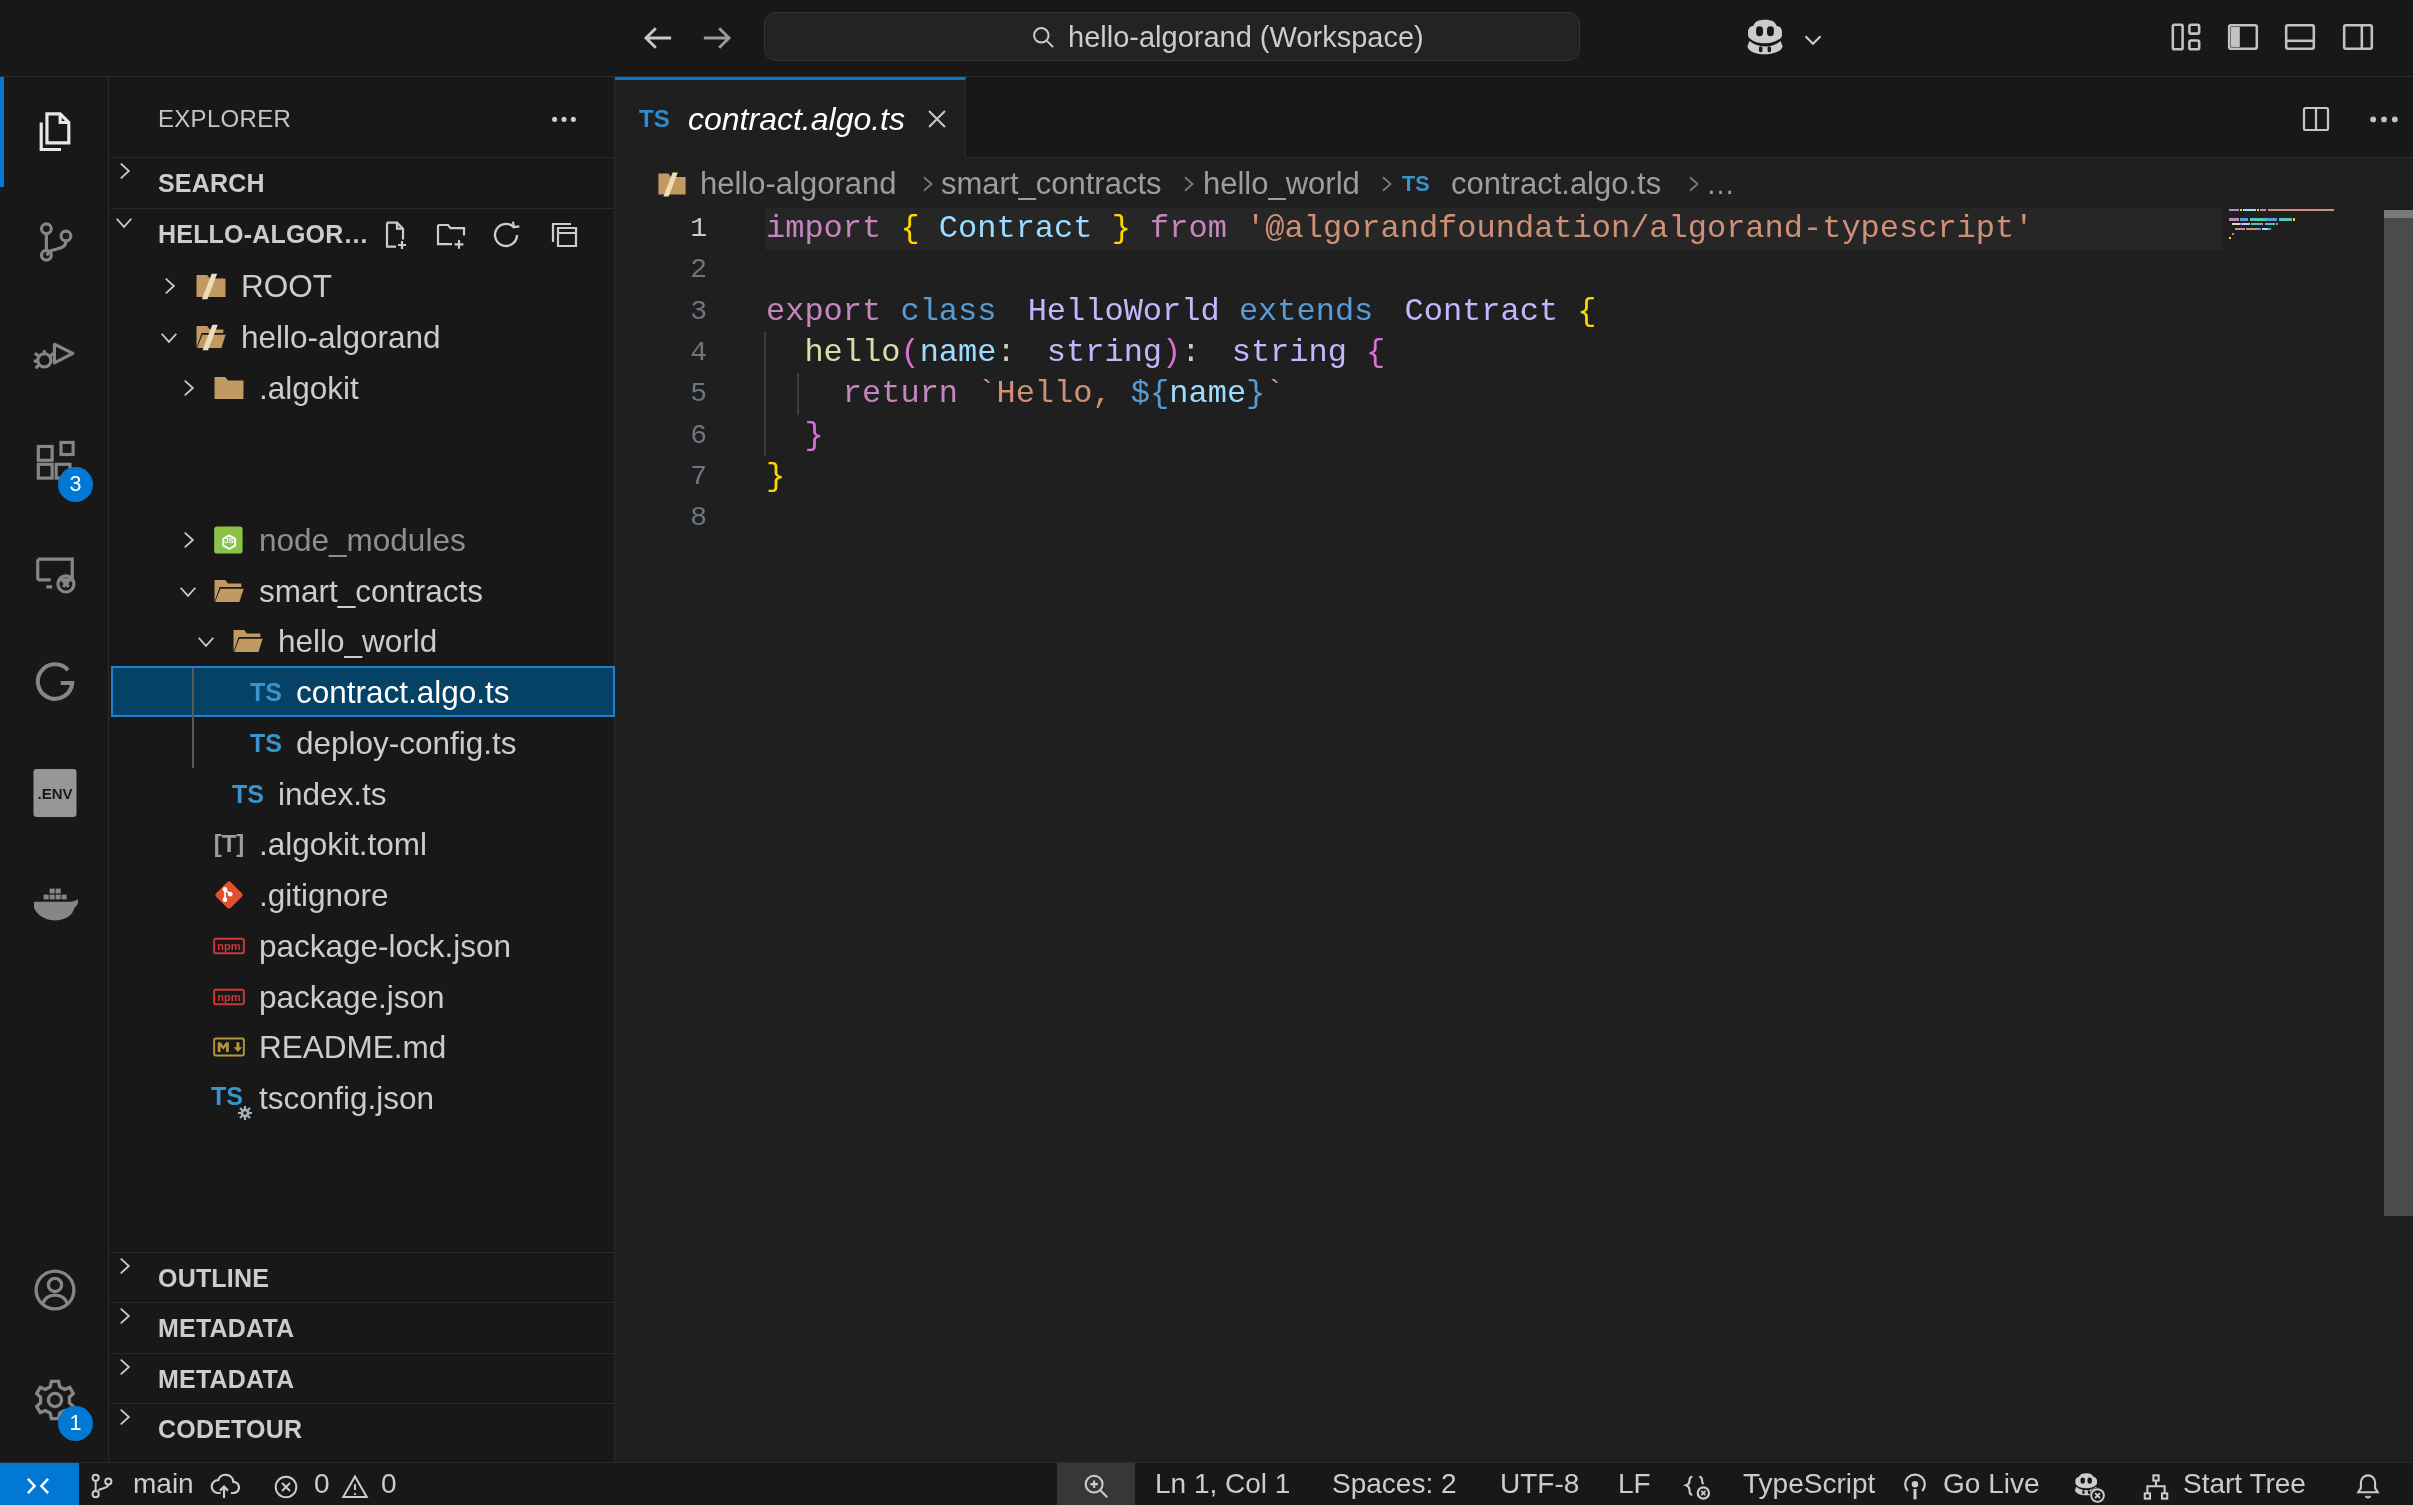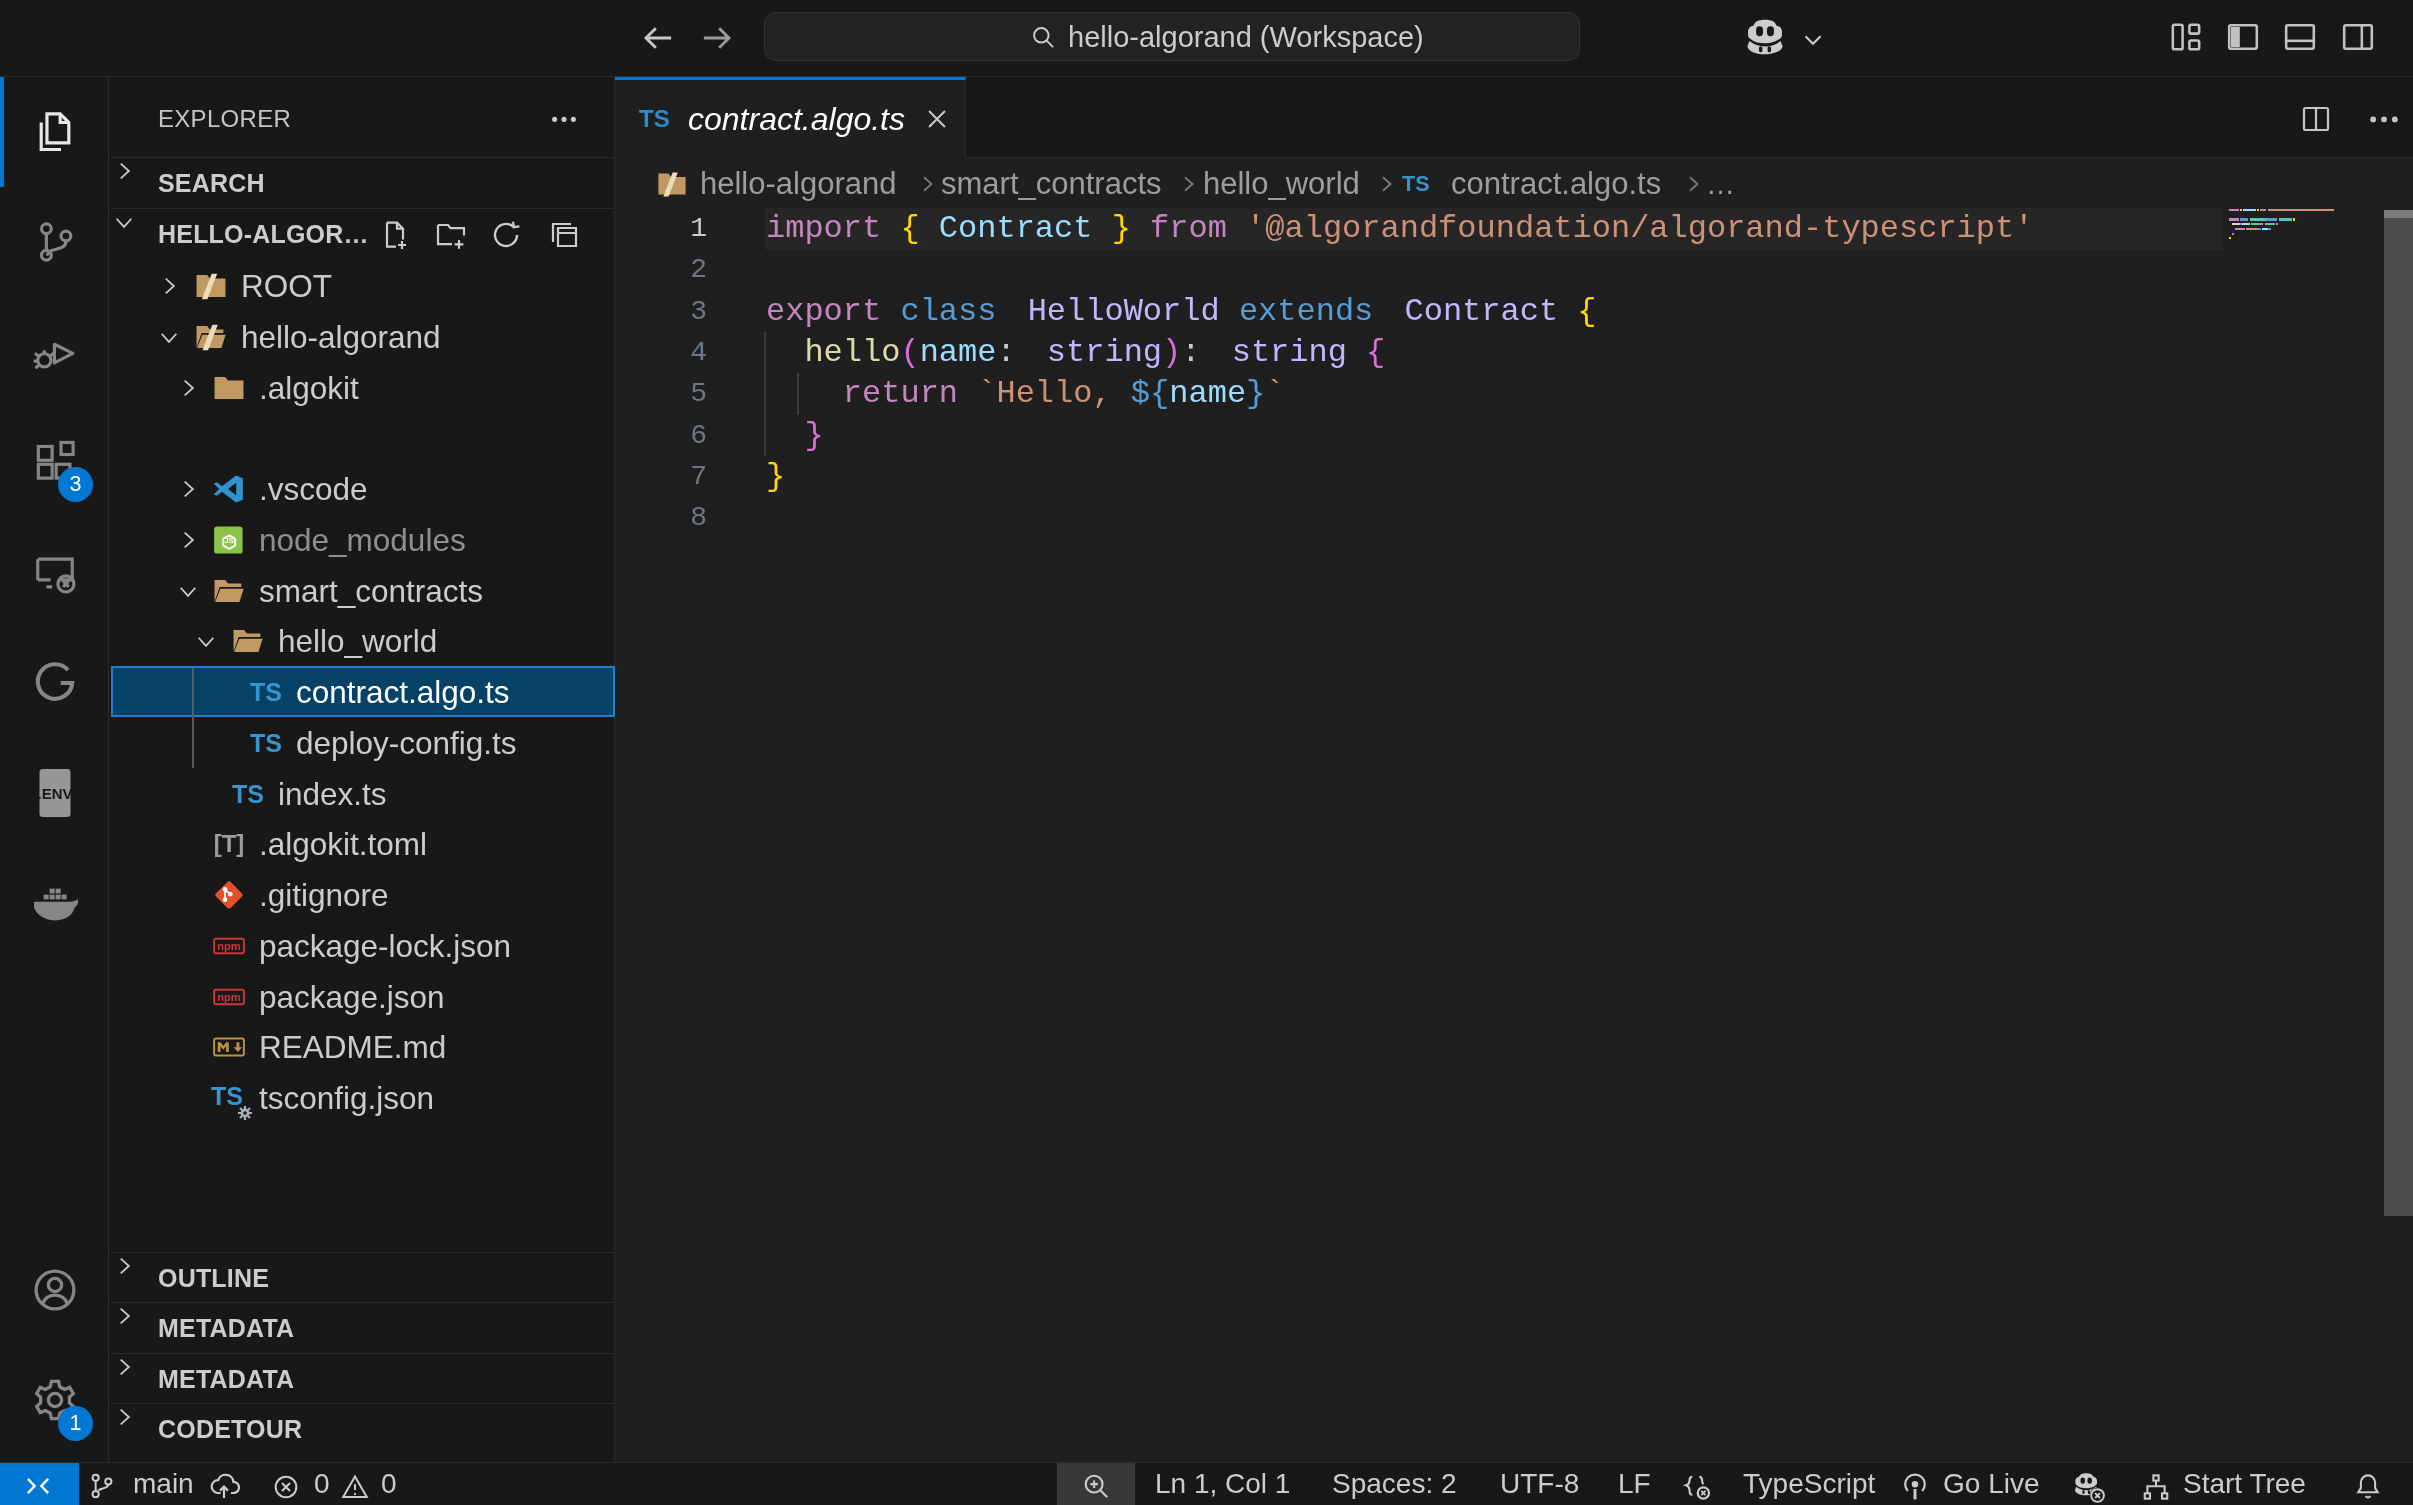--- a/index.html
+++ b/index.html
@@ -136,21 +136,21 @@
       <path d="M2 3.2h12v7.2H9.5"></path>
       <path d="M2 10.4V3.2M2 10.4h4.5M5 12.8h2"></path>
       <circle cx="11.8" cy="11.8" r="2.8"></circle>
       <path d="M10.8 10.8l2 2M12.8 10.8l-2 2"></path>
     </svg>
 
     <svg class="cent" style="left:55px; top:606px;" width="46" height="46" viewBox="0 0 16 16" fill="none" stroke="#868686" stroke-width="1.4">
       <path d="M12.5 3.5A6 6 0 1 0 14 8h-4"></path>
     </svg>
 
-    <div class="cent" style="left:55px; top:716px; width:31px; height:48px; background:#969696; border-radius:3.2px;">
+    <div class="cent" style="left:55px; top:716px; width:43px; height:48px; background:#969696; border-radius:3.2px;">
       <div style="position:absolute; left:50%; top:50%; transform:translate(-50%,-50%); color:#181818; font-weight:700; font-size:15px;">.ENV</div>
     </div>
 
     <svg class="cent" style="left:55px; top:826px;" width="48" height="48" viewBox="0 0 16 16" fill="#868686">
       <rect x="4.2" y="5.2" width="1.7" height="1.6"></rect>
         <rect x="6.2" y="5.2" width="1.7" height="1.6"></rect>
         <rect x="8.2" y="5.2" width="1.7" height="1.6"></rect>
       <rect x="6.2" y="3.2" width="1.7" height="1.6"></rect>
         <rect x="8.2" y="3.2" width="1.7" height="1.6"></rect>
       <rect x="10.2" y="5.2" width="1.7" height="1.6"></rect>
@@ -228,29 +228,20 @@
         <span class="txt" style="left:130px;color:#cccccc;">hello-algorand</span>
       </div>
     <div class="row" style="top:285px;">
         <svg class="chv" style="left:64px;" width="26" height="26" viewBox="0 0 16 16" fill="none" stroke="#cccccc" stroke-width="1.1">
           <path d="M6 3.5L11 8L6 12.5"></path>
         </svg>
         <svg class="ico" style="left:101px;" viewBox="0 0 16 16">
           <path fill="#c09a62" d="M1.2 2.8h5l1.3 1.7h7.3v8.7H1.2z"></path>
         </svg>
         <span class="txt" style="left:148px;color:#cccccc;">.algokit</span>
-      </div>
-    <div class="row" style="top:386px;">
-        <svg class="chv" style="left:64px;" width="26" height="26" viewBox="0 0 16 16" fill="none" stroke="#cccccc" stroke-width="1.1">
-          <path d="M6 3.5L11 8L6 12.5"></path>
-        </svg>
-        <svg class="ico" style="left:101px;" viewBox="0 0 16 16">
-          <path fill="#3095cf" d="M11.3 1.6l3.2 1.3v10.2l-3.2 1.3L4.7 9.3l-2.4 1.9-1.5-.7L3.4 8 .8 5.5l1.5-.7 2.4 1.9zM11.4 4.9 7.6 8l3.8 3.1z"></path>
-        </svg>
-        <span class="txt" style="left:148px;color:#cccccc;">.vscode</span>
       </div>
     <div class="row" style="top:437px;">
         <svg class="chv" style="left:64px;" width="26" height="26" viewBox="0 0 16 16" fill="none" stroke="#cccccc" stroke-width="1.1">
           <path d="M6 3.5L11 8L6 12.5"></path>
         </svg>
         <svg class="ico" style="left:101px;font-size:39.5px" viewBox="0 0 16 16">
           <rect x="1" y="1.6" width="13.4" height="12.8" rx="1.5" fill="#8bc34a"></rect>
           <path fill="none" stroke="#fff" stroke-width="0.9" d="M10.7 5.2L7.9 3.6 5.1 5.2v3.2l2.8 1.6 2.8-1.6z" transform="translate(0.2,2.2)"></path>
           <text x="8.1" y="9.6" font-size="3.6" fill="#fff" font-family="Liberation Sans" text-anchor="middle" font-weight="bold">JS</text>
         </svg>

